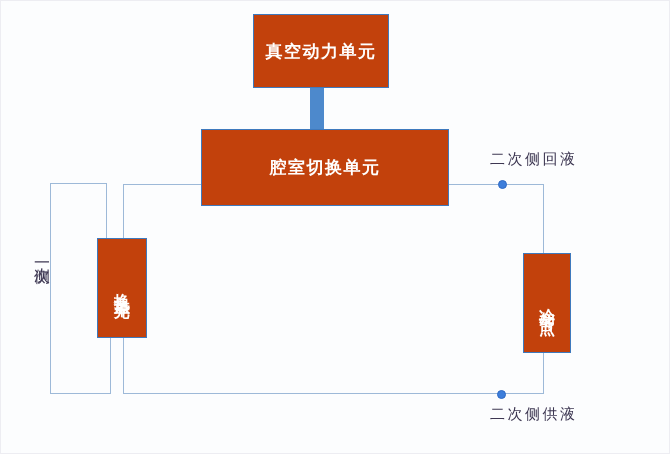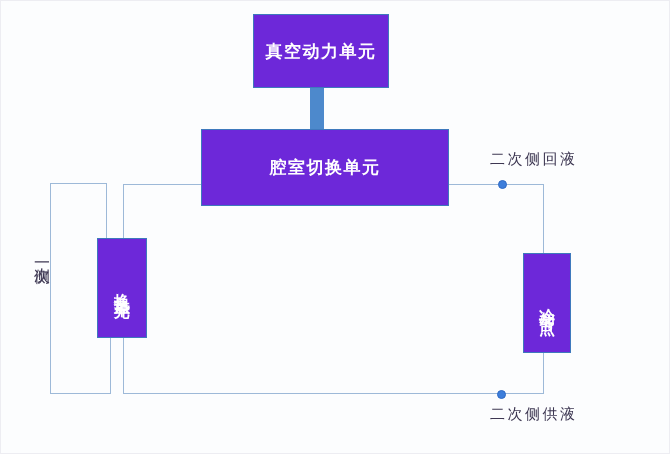--- a/index.html
+++ b/index.html
@@ -11,21 +11,21 @@
   }
   .stage{
     position:relative;width:668px;height:452px;
     background:#fcfdfe;
     border:1px solid #ededf2;
     box-sizing:content-box;
   }
   .line{position:absolute;background:#9db9d8;}
   .node{
     position:absolute;
-    background:#6d28d9;
+    background:#c2410c;
     border:1px solid #3e79bd;
     color:#ffffff;
     display:flex;align-items:center;justify-content:center;
     font-weight:bold;
     box-sizing:border-box;
     text-align:center;
   }
   .node-h{font-size:17px;letter-spacing:1.5px;}
   .vtext{
     writing-mode:vertical-rl;

